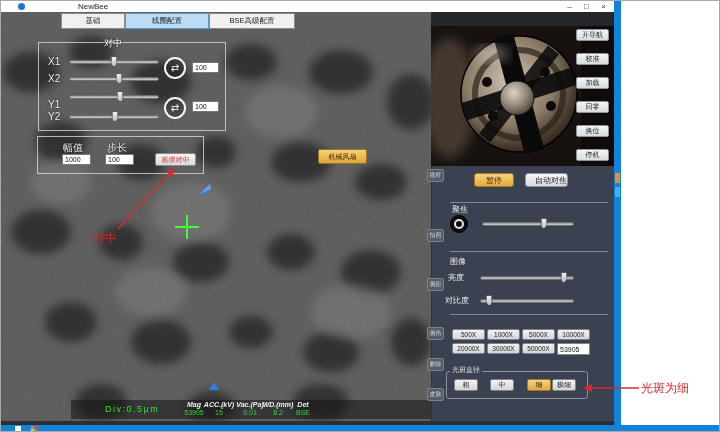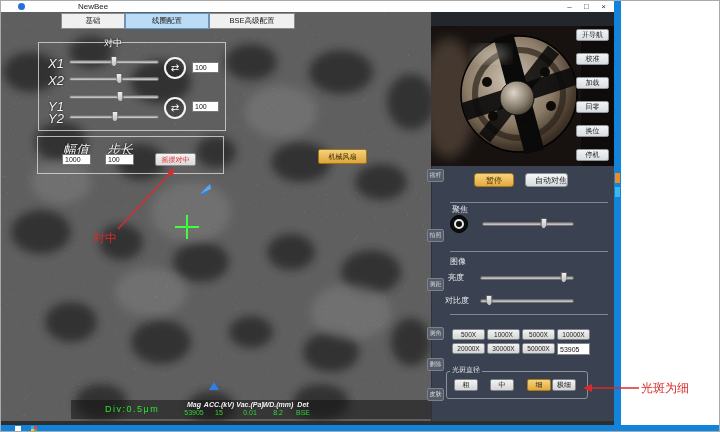--- a/index.html
+++ b/index.html
@@ -19,21 +19,21 @@
   .image-area > svg.bg { position:absolute; left:0; top:0; }
 
   
   .tabstrip { position:absolute; left:60px; top:1px; height:16px; display:flex; }
   .tab { height:16px; border:1px solid #8a8a8a; background:#f0f0f0; color:#1a1a1a; font-size:7.5px; line-height:14px; text-align:center; }
   .tab.active { background:#bcdcf5; border-color:#5b9bd5; }
 
   
   .gbox { position:absolute; border:1px solid rgba(225,225,225,.75); }
   .gbox-label { position:absolute; top:-6px; color:#fff; font-size:9px; padding:0 3px; text-shadow:0 0 3px #000; }
-  .chan-label { position:absolute; color:#f2f2f2; font-size:13px; text-shadow:0 0 2px #000;font-style:italic; }
+  .chan-label { position:absolute; color:#f2f2f2; font-size:10px; text-shadow:0 0 2px #000; }
 
   .hslider { position:absolute; height:12px; }
   .hslider .track { position:absolute; left:0; right:0; top:4px; height:4px; background:linear-gradient(#9a9a9a,#cfcfcf); border:1px solid #6e6e6e; border-radius:2px; }
   .hslider .thumb { position:absolute; top:0; width:7px; height:11px; transform:translateX(-50%);
       background:linear-gradient(#f0f0f0,#bdbdbd); border:1px solid #5a5a5a;
       clip-path:polygon(0 0,100% 0,100% 62%,50% 100%,0 62%); }
 
   .swap-icon { position:absolute; width:22px; height:22px; border:2px solid #f5f5f5; border-radius:50%;
       background:rgba(30,30,30,.35); color:#fff; font-size:10px; line-height:18px; text-align:center; }
   .mini-input { position:absolute; width:27px; height:11px; background:#fff; border:1px solid #777; font-size:7px; padding:0 2px; color:#111; font-family:inherit; }
@@ -195,21 +195,21 @@
         <div class="track"></div>
         <div class="thumb" style="left: 51%;"></div>
       </div>
 
       <div class="swap-icon" style="left:125px;top:14px">⇄</div>
       <input class="mini-input" style="left: 153px; top: 19px;" value="100">
       <div class="swap-icon" style="left:125px;top:54px">⇄</div>
       <input class="mini-input" style="left: 153px; top: 58px;" value="100">
     </div>
 
-    <div class="gbox" style="left:36px;top:124px;width:187px;height:38px">
+    <div class="gbox" style="left:36px;top:124px;width:167px;height:38px">
       <div class="chan-label" style="left:25px;top:4px">幅值</div>
       <div class="chan-label" style="left:69px;top:4px">步长</div>
       <input class="mini-input wide-input" style="left: 24px; top: 17px;" value="1000">
       <input class="mini-input wide-input" style="left: 67px; top: 17px;" value="100">
       <button class="wobble-btn" style="left:117px;top:16px">摇摆对中</button>
     </div>
 
 
     <button class="fan-btn">机械风扇</button>
 

